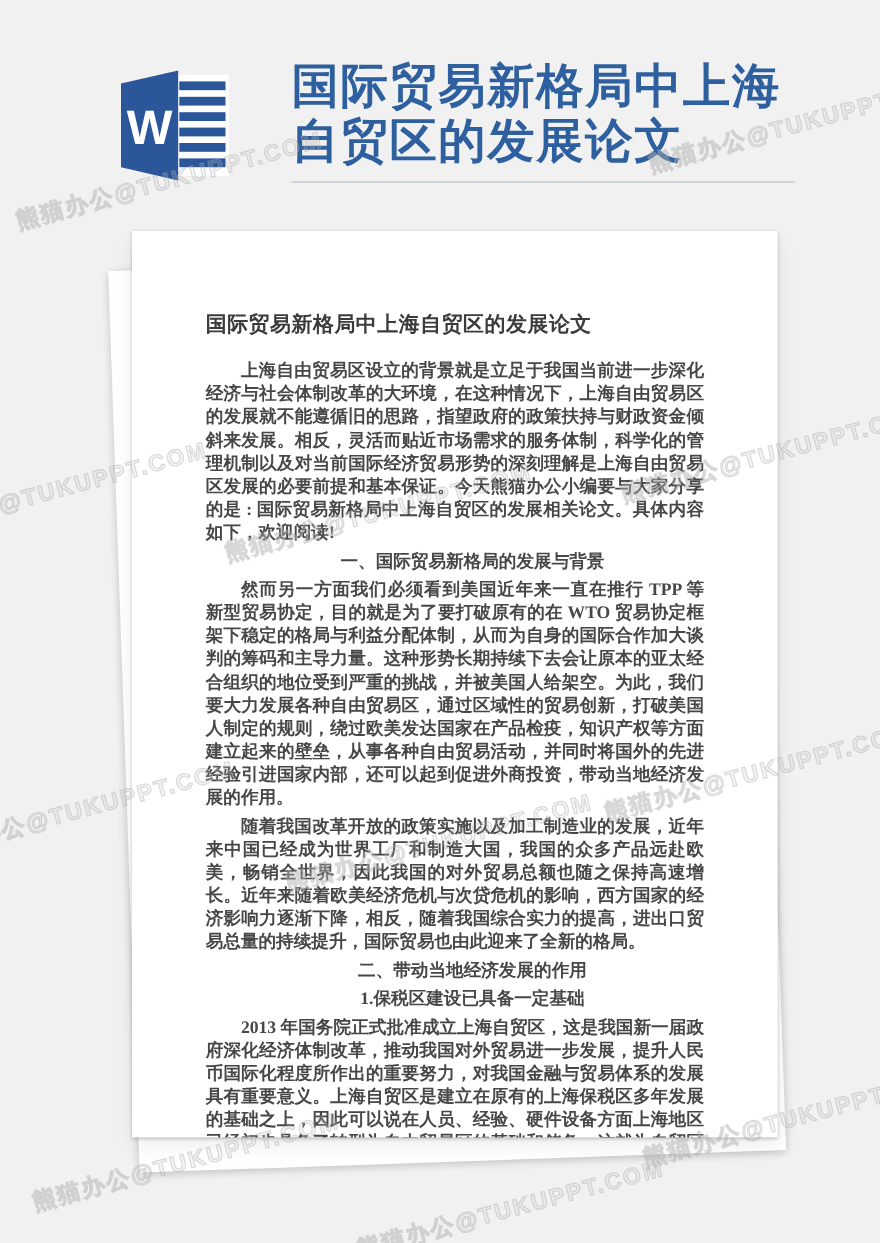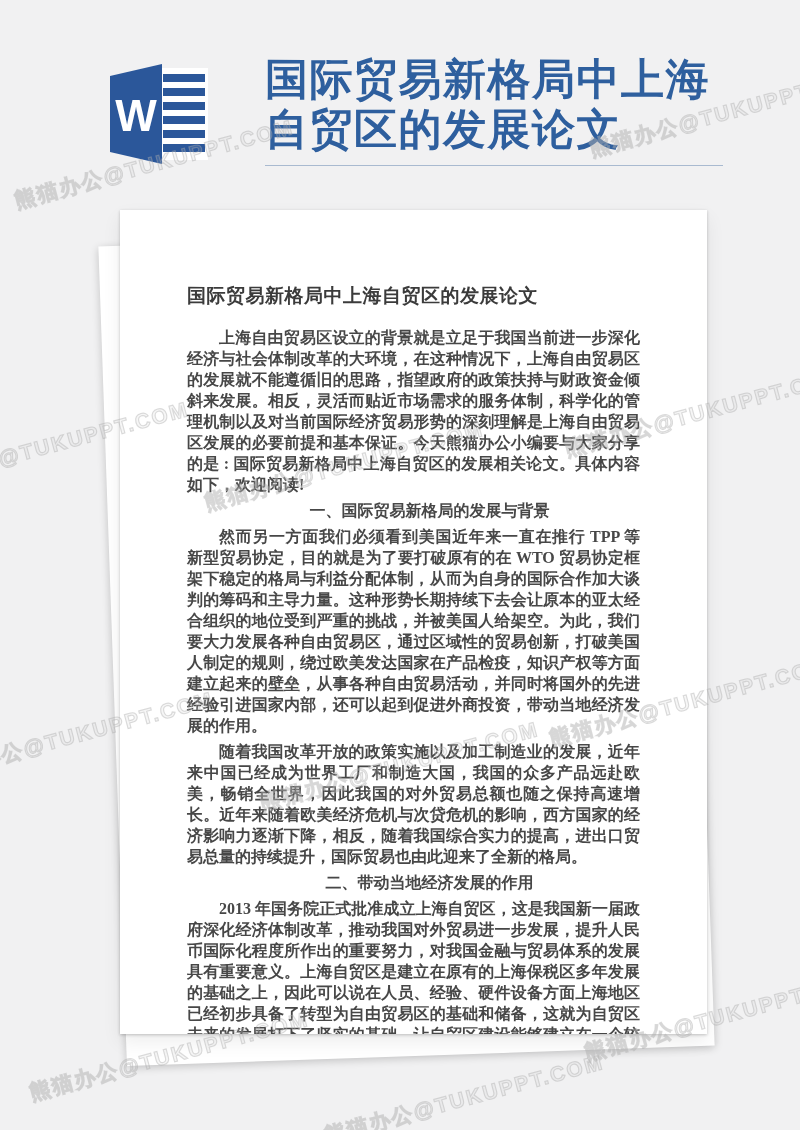--- a/index.html
+++ b/index.html
@@ -78,20 +78,21 @@
   <div class="sheet back"></div>
 
   <div class="sheet main">
     <h1>国际贸易新格局中上海自贸区的发展论文</h1>
     <div id="doc-body">
         <p class="body">上海自由贸易区设立的背景就是立足于我国当前进一步深化经济与社会体制改革的大环境，在这种情况下，上海自由贸易区的发展就不能遵循旧的思路，指望政府的政策扶持与财政资金倾斜来发展。相反，灵活而贴近市场需求的服务体制，科学化的管理机制以及对当前国际经济贸易形势的深刻理解是上海自由贸易区发展的必要前提和基本保证。今天熊猫办公小编要与大家分享的是 : 国际贸易新格局中上海自贸区的发展相关论文。具体内容如下，欢迎阅读!</p>
         <p class="subhead">一、国际贸易新格局的发展与背景</p>
         <p class="body">然而另一方面我们必须看到美国近年来一直在推行 TPP 等新型贸易协定，目的就是为了要打破原有的在 WTO 贸易协定框架下稳定的格局与利益分配体制，从而为自身的国际合作加大谈判的筹码和主导力量。这种形势长期持续下去会让原本的亚太经合组织的地位受到严重的挑战，并被美国人给架空。为此，我们要大力发展各种自由贸易区，通过区域性的贸易创新，打破美国人制定的规则，绕过欧美发达国家在产品检疫，知识产权等方面建立起来的壁垒，从事各种自由贸易活动，并同时将国外的先进经验引进国家内部，还可以起到促进外商投资，带动当地经济发展的作用。</p>
         <p class="body">随着我国改革开放的政策实施以及加工制造业的发展，近年来中国已经成为世界工厂和制造大国，我国的众多产品远赴欧美，畅销全世界，因此我国的对外贸易总额也随之保持高速增长。近年来随着欧美经济危机与次贷危机的影响，西方国家的经济影响力逐渐下降，相反，随着我国综合实力的提高，进出口贸易总量的持续提升，国际贸易也由此迎来了全新的格局。</p>
         <p class="subhead">二、带动当地经济发展的作用</p>
+        <p class="subhead">1.保税区建设已具备一定基础</p>
         <p class="body">2013 年国务院正式批准成立上海自贸区，这是我国新一届政府深化经济体制改革，推动我国对外贸易进一步发展，提升人民币国际化程度所作出的重要努力，对我国金融与贸易体系的发展具有重要意义。上海自贸区是建立在原有的上海保税区多年发展的基础之上，因此可以说在人员、经验、硬件设备方面上海地区已经初步具备了转型为自由贸易区的基础和储备，这就为自贸区未来的发展打下了坚实的基础，让自贸区建设能够建立在一个较高的起点上。在原来的上海保税区内，绝大部分商品和要素可以自由流动，进入区内的一些外国商品可以通过保税仓储的方式降低交易成本，综合保税区以出口加工、仓储、</p>
       </div>
   </div>
 
   <div class="wm-layer">
     <span class="wm" style="left:10px;top:150px">熊猫办公@TUKUPPT.COM</span>
     <span class="wm" style="left:585px;top:98px">熊猫办公@TUKUPPT.COM</span>
     <span class="wm" style="left:-95px;top:432px">熊猫办公@TUKUPPT.COM</span>
     <span class="wm" style="left:200px;top:452px">熊猫办公@TUKUPPT.COM</span>
     <span class="wm" style="left:560px;top:398px">熊猫办公@TUKUPPT.COM</span>

